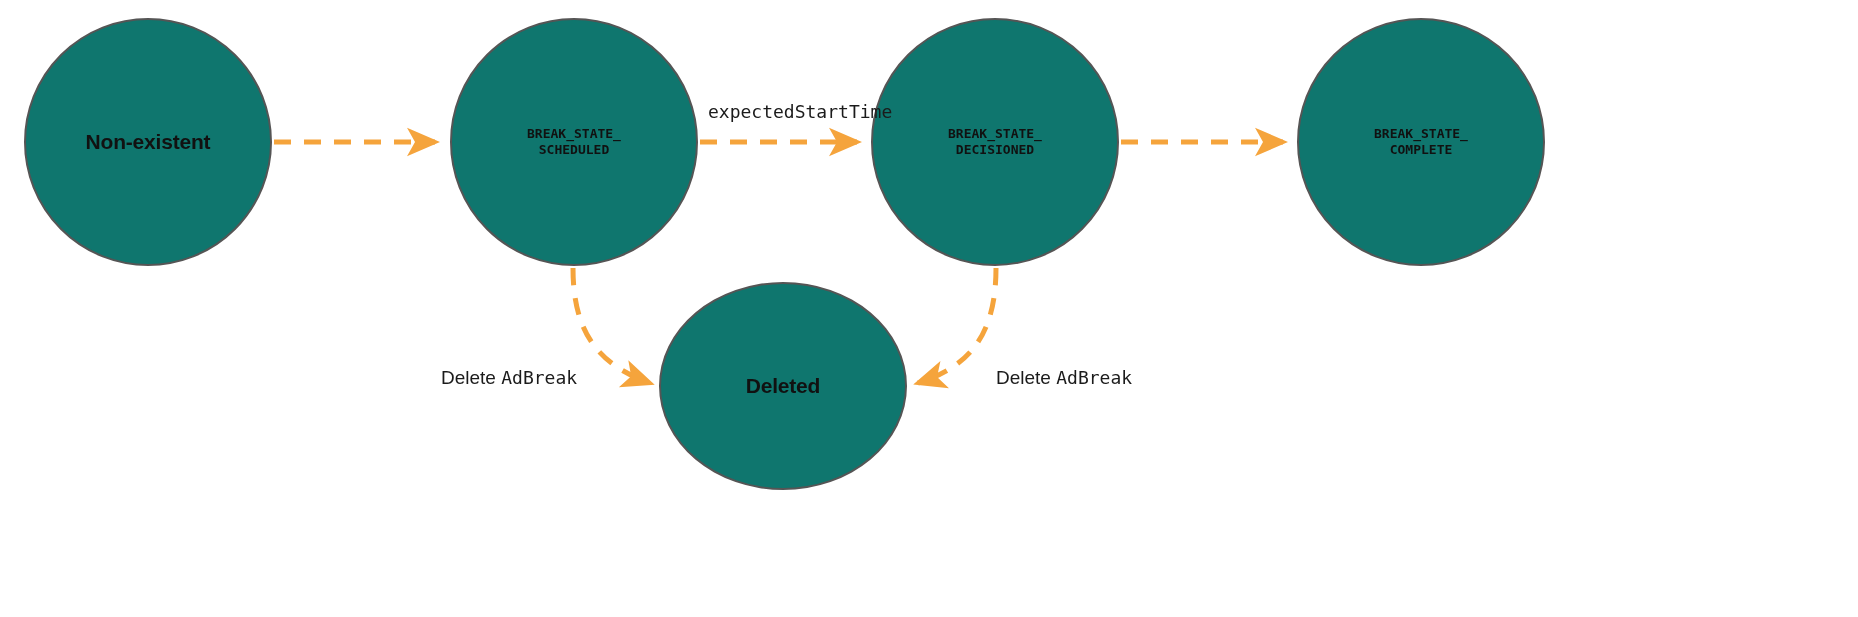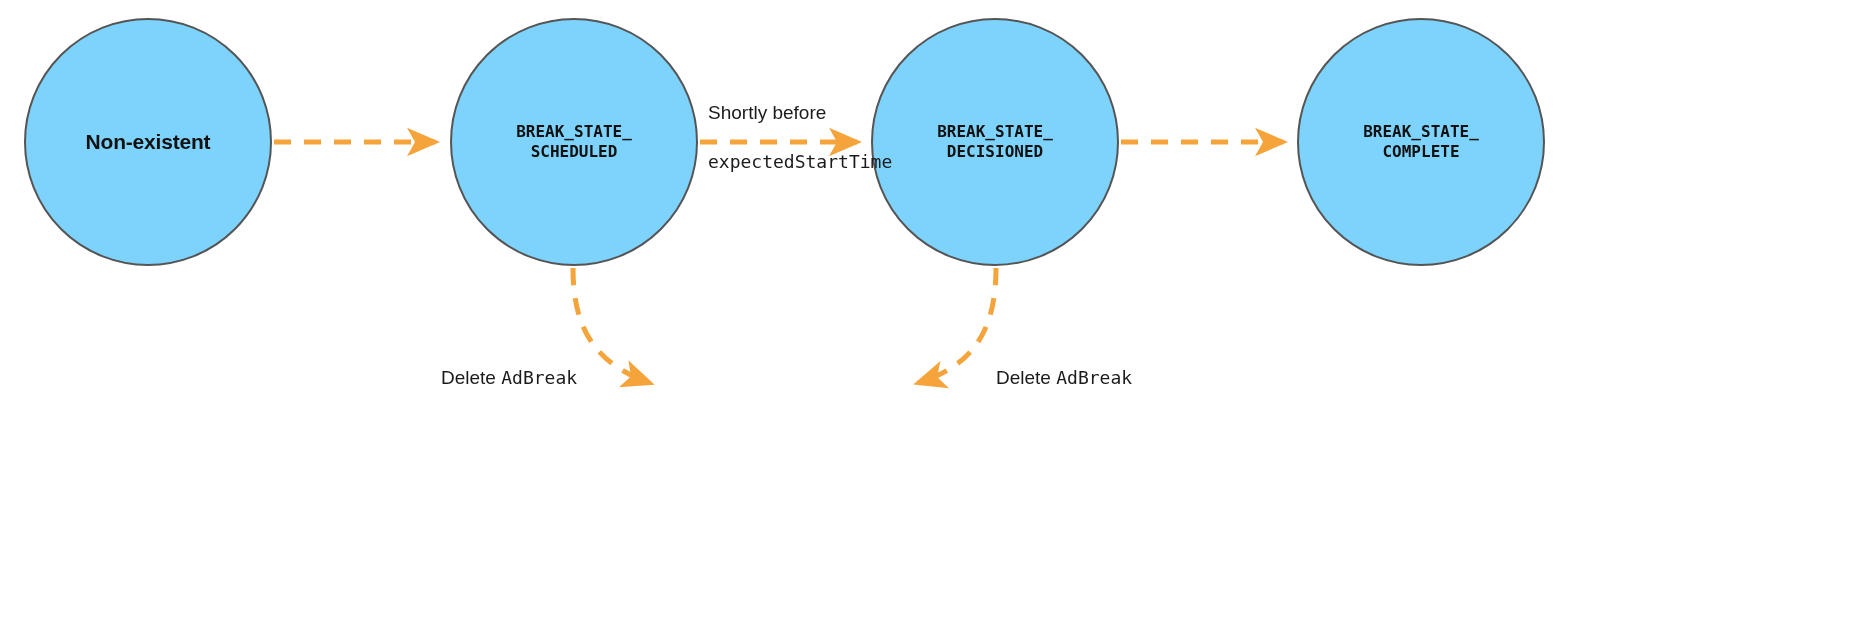--- a/index.html
+++ b/index.html
@@ -10,41 +10,41 @@
     -webkit-font-smoothing:antialiased;
     overflow:hidden;
   }
   #diagram-root{position:relative;width:1858px;height:617px;background:#fff;}
   svg#edges{position:absolute;left:0;top:0;width:1858px;height:617px;}
 
   .node{
     position:absolute;
     display:flex;align-items:center;justify-content:center;
     border-radius:50%;
-    background:#7dd3fc;
+    background:#0f766e;
     border:2px solid #555555;
     box-sizing:border-box;
     text-align:center;
   }
   .node-label{
     color:#111111;
     line-height:1.25;
     white-space:pre-line;
     pointer-events:none;
   }
   .label-sans{
     font-family:"Liberation Sans", sans-serif;
     font-weight:bold;
     font-size:21px;
     letter-spacing:-0.2px;
   }
   .label-mono{
     font-family:"DejaVu Sans Mono", monospace;
     font-weight:bold;
-    font-size:16px;
+    font-size:13px;
     letter-spacing:0px;
     text-align:center;
   }
 
   .edge-label{
     position:absolute;
     color:#1b1b1b;
     font-size:19px;
     line-height:1.32;
     white-space:pre-line;
@@ -89,24 +89,26 @@
   <div class="node" style="left:871px;top:18px;width:248px;height:248px;">
     <span class="node-label label-mono">BREAK_STATE_
 DECISIONED</span>
   </div>
 
   <div class="node" style="left:1297px;top:18px;width:248px;height:248px;">
     <span class="node-label label-mono">BREAK_STATE_
 COMPLETE</span>
   </div>
 
+  <div class="node" style="left:659px;top:282px;width:248px;height:208px;">
+    <span class="node-label label-sans">Deleted</span>
+  </div>
 
 
   <div class="edge-label" style="left:708px;top:75px;">
-    <span class="edge-label-line mixed-sans">Shortly before</span>
     <span class="edge-label-line mixed-mono">expectedStartTime</span>
   </div>
 
 
   <div class="edge-label" style="left:441px;top:340px;">
     <span class="mixed-sans">Delete </span><span class="mixed-mono">AdBreak</span>
   </div>
 
   <div class="edge-label" style="left:996px;top:340px;">
     <span class="mixed-sans">Delete </span><span class="mixed-mono">AdBreak</span>

